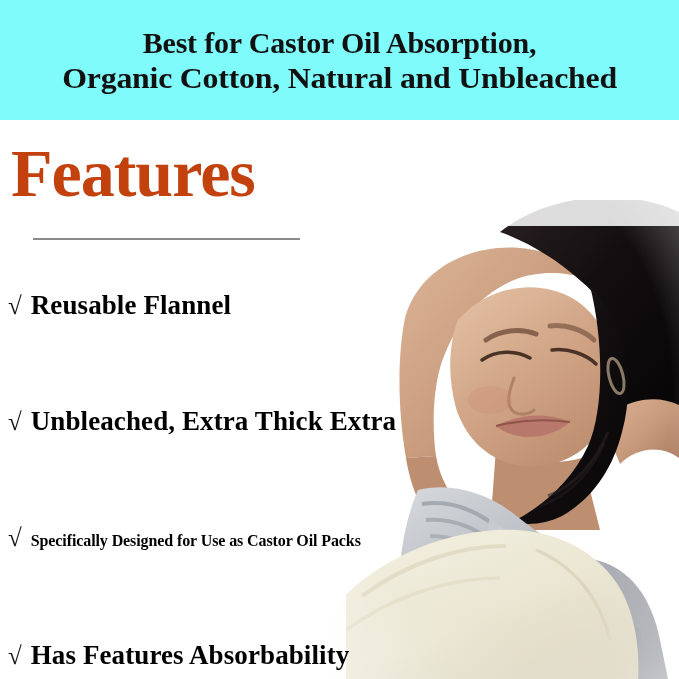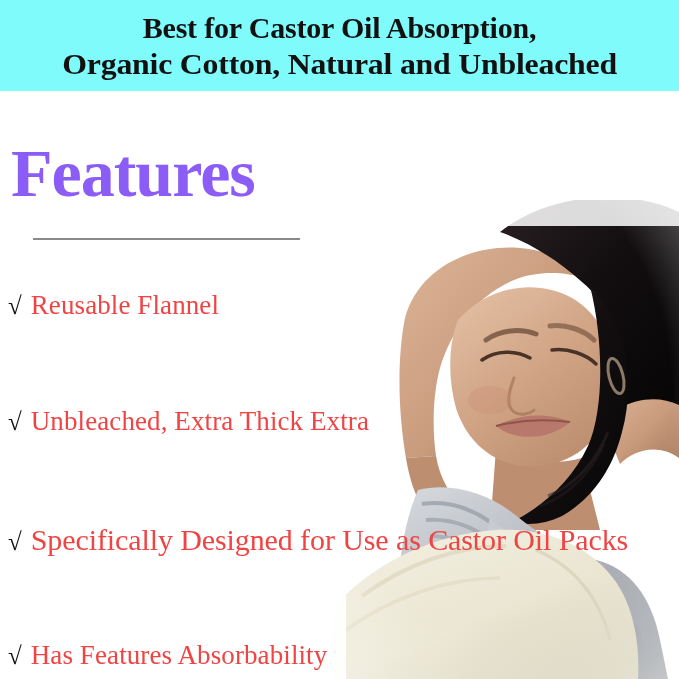--- a/index.html
+++ b/index.html
@@ -18,21 +18,21 @@
     overflow: hidden;
     background: #ffffff;
   }
 
   
   .banner {
     position: absolute;
     left: 0;
     top: 0;
     width: 679px;
-    height: 91px;
+    height: 120px;
     background: #7ffbfb;
     display: flex;
     flex-direction: column;
     align-items: center;
     justify-content: center;
     box-sizing: border-box;
     padding: 0 10px;
   }
   .banner-line {
     font-family: "Liberation Serif", "DejaVu Serif", serif;
@@ -60,21 +60,21 @@
 
   
   .features-title {
     position: absolute;
     left: 11px;
     top: 139px;
     font-family: "Liberation Serif", "DejaVu Serif", serif;
     font-weight: bold;
     font-size: 68px;
     line-height: 1;
-    color: #8b5cf6;
+    color: #c2410c;
     letter-spacing: -1px;
     z-index: 5;
   }
   .title-rule {
     position: absolute;
     left: 33px;
     top: 238px;
     width: 267px;
     height: 2px;
     background: #8a8a8a;
@@ -101,31 +101,31 @@
     pointer-events: auto;
   }
   .feature-check {
     font-family: "Liberation Serif", "DejaVu Serif", serif;
     font-size: 25px;
     color: #141414;
     line-height: 1;
   }
   .feature-text {
     font-family: "Liberation Serif", "DejaVu Serif", serif;
-    font-weight: normal;
+    font-weight: bold;
     font-size: 27px;
-    color: #ef4444;
+    color: #000000;
     line-height: 1;
     letter-spacing: 0.1px;
   }
   .item-1 { top: 292px; }
   .item-2 { top: 408px; }
   .item-3 { top: 525px; }
   .item-4 { top: 642px; }
-  .item-3 .feature-text { font-size: 30px; letter-spacing: -0.1px; }
+  .item-3 .feature-text { font-size: 16px; letter-spacing: -0.1px; }
 </style>
 </head>
 <body>
 
 <div class="canvas">
 
   <div class="banner">
     <div class="banner-line banner-line-1">Best for Castor Oil Absorption,</div>
     <div class="banner-line banner-line-2">Organic Cotton, Natural and Unbleached</div>
   </div>

